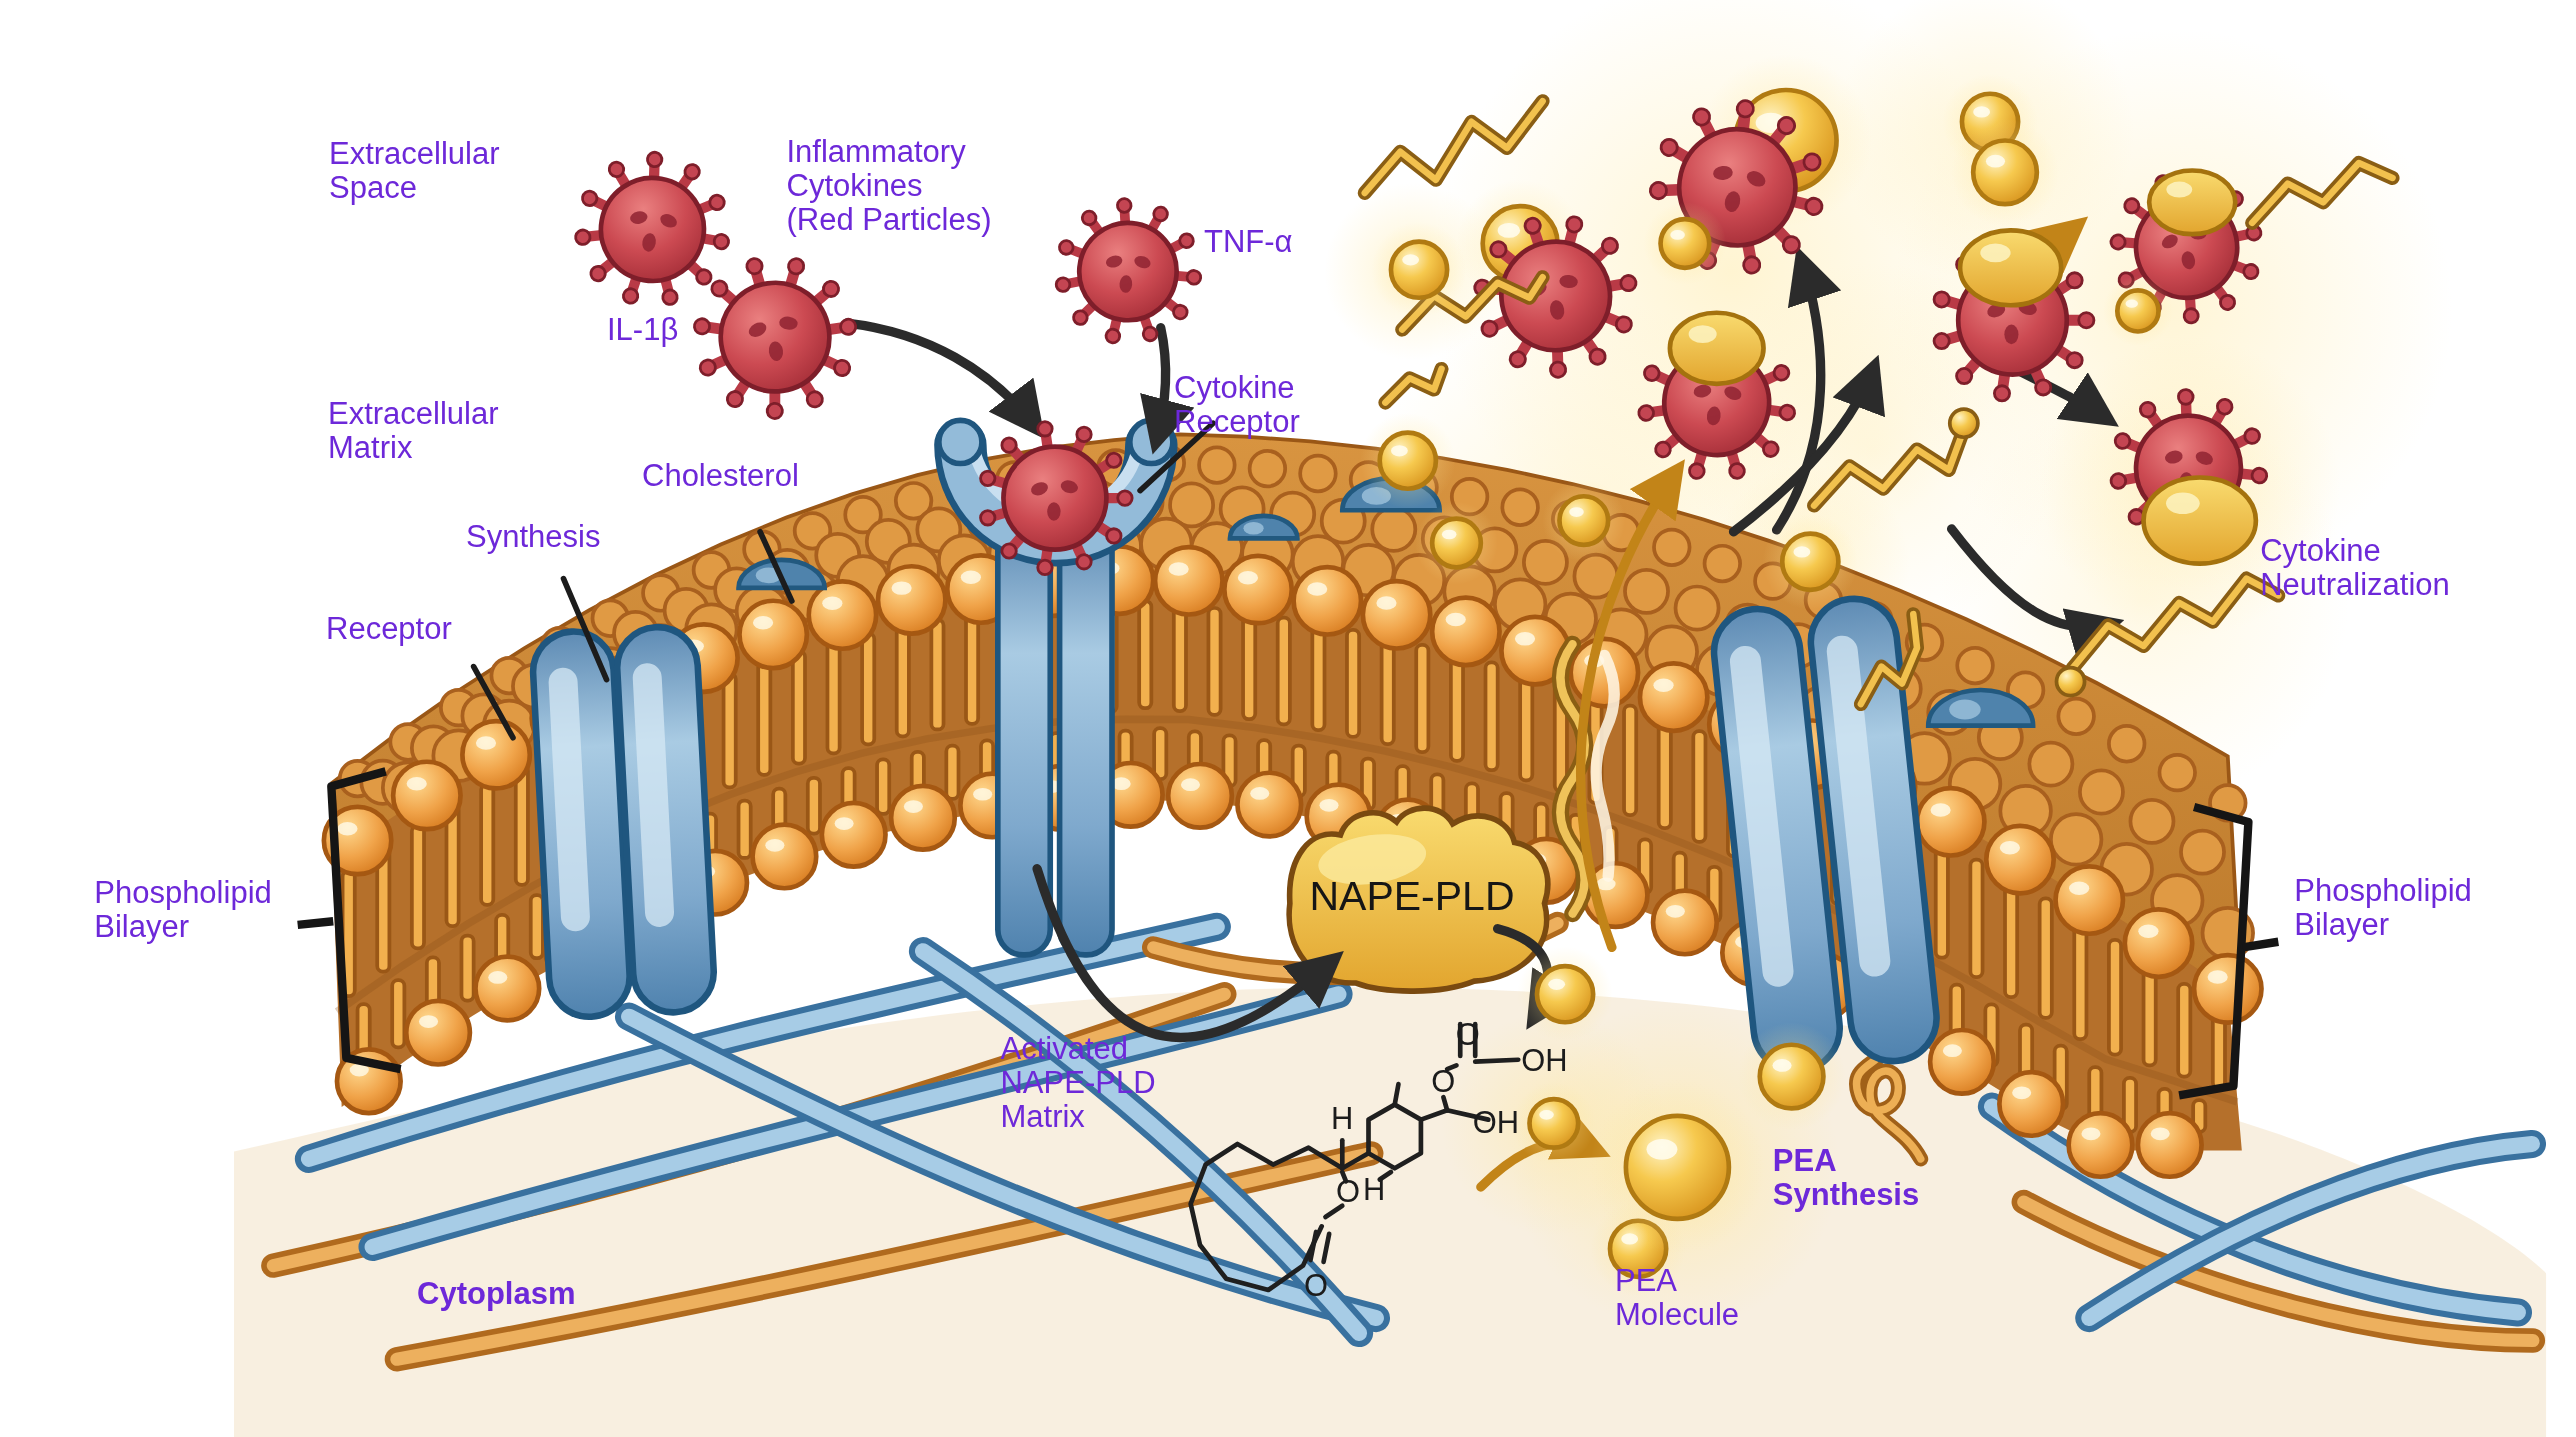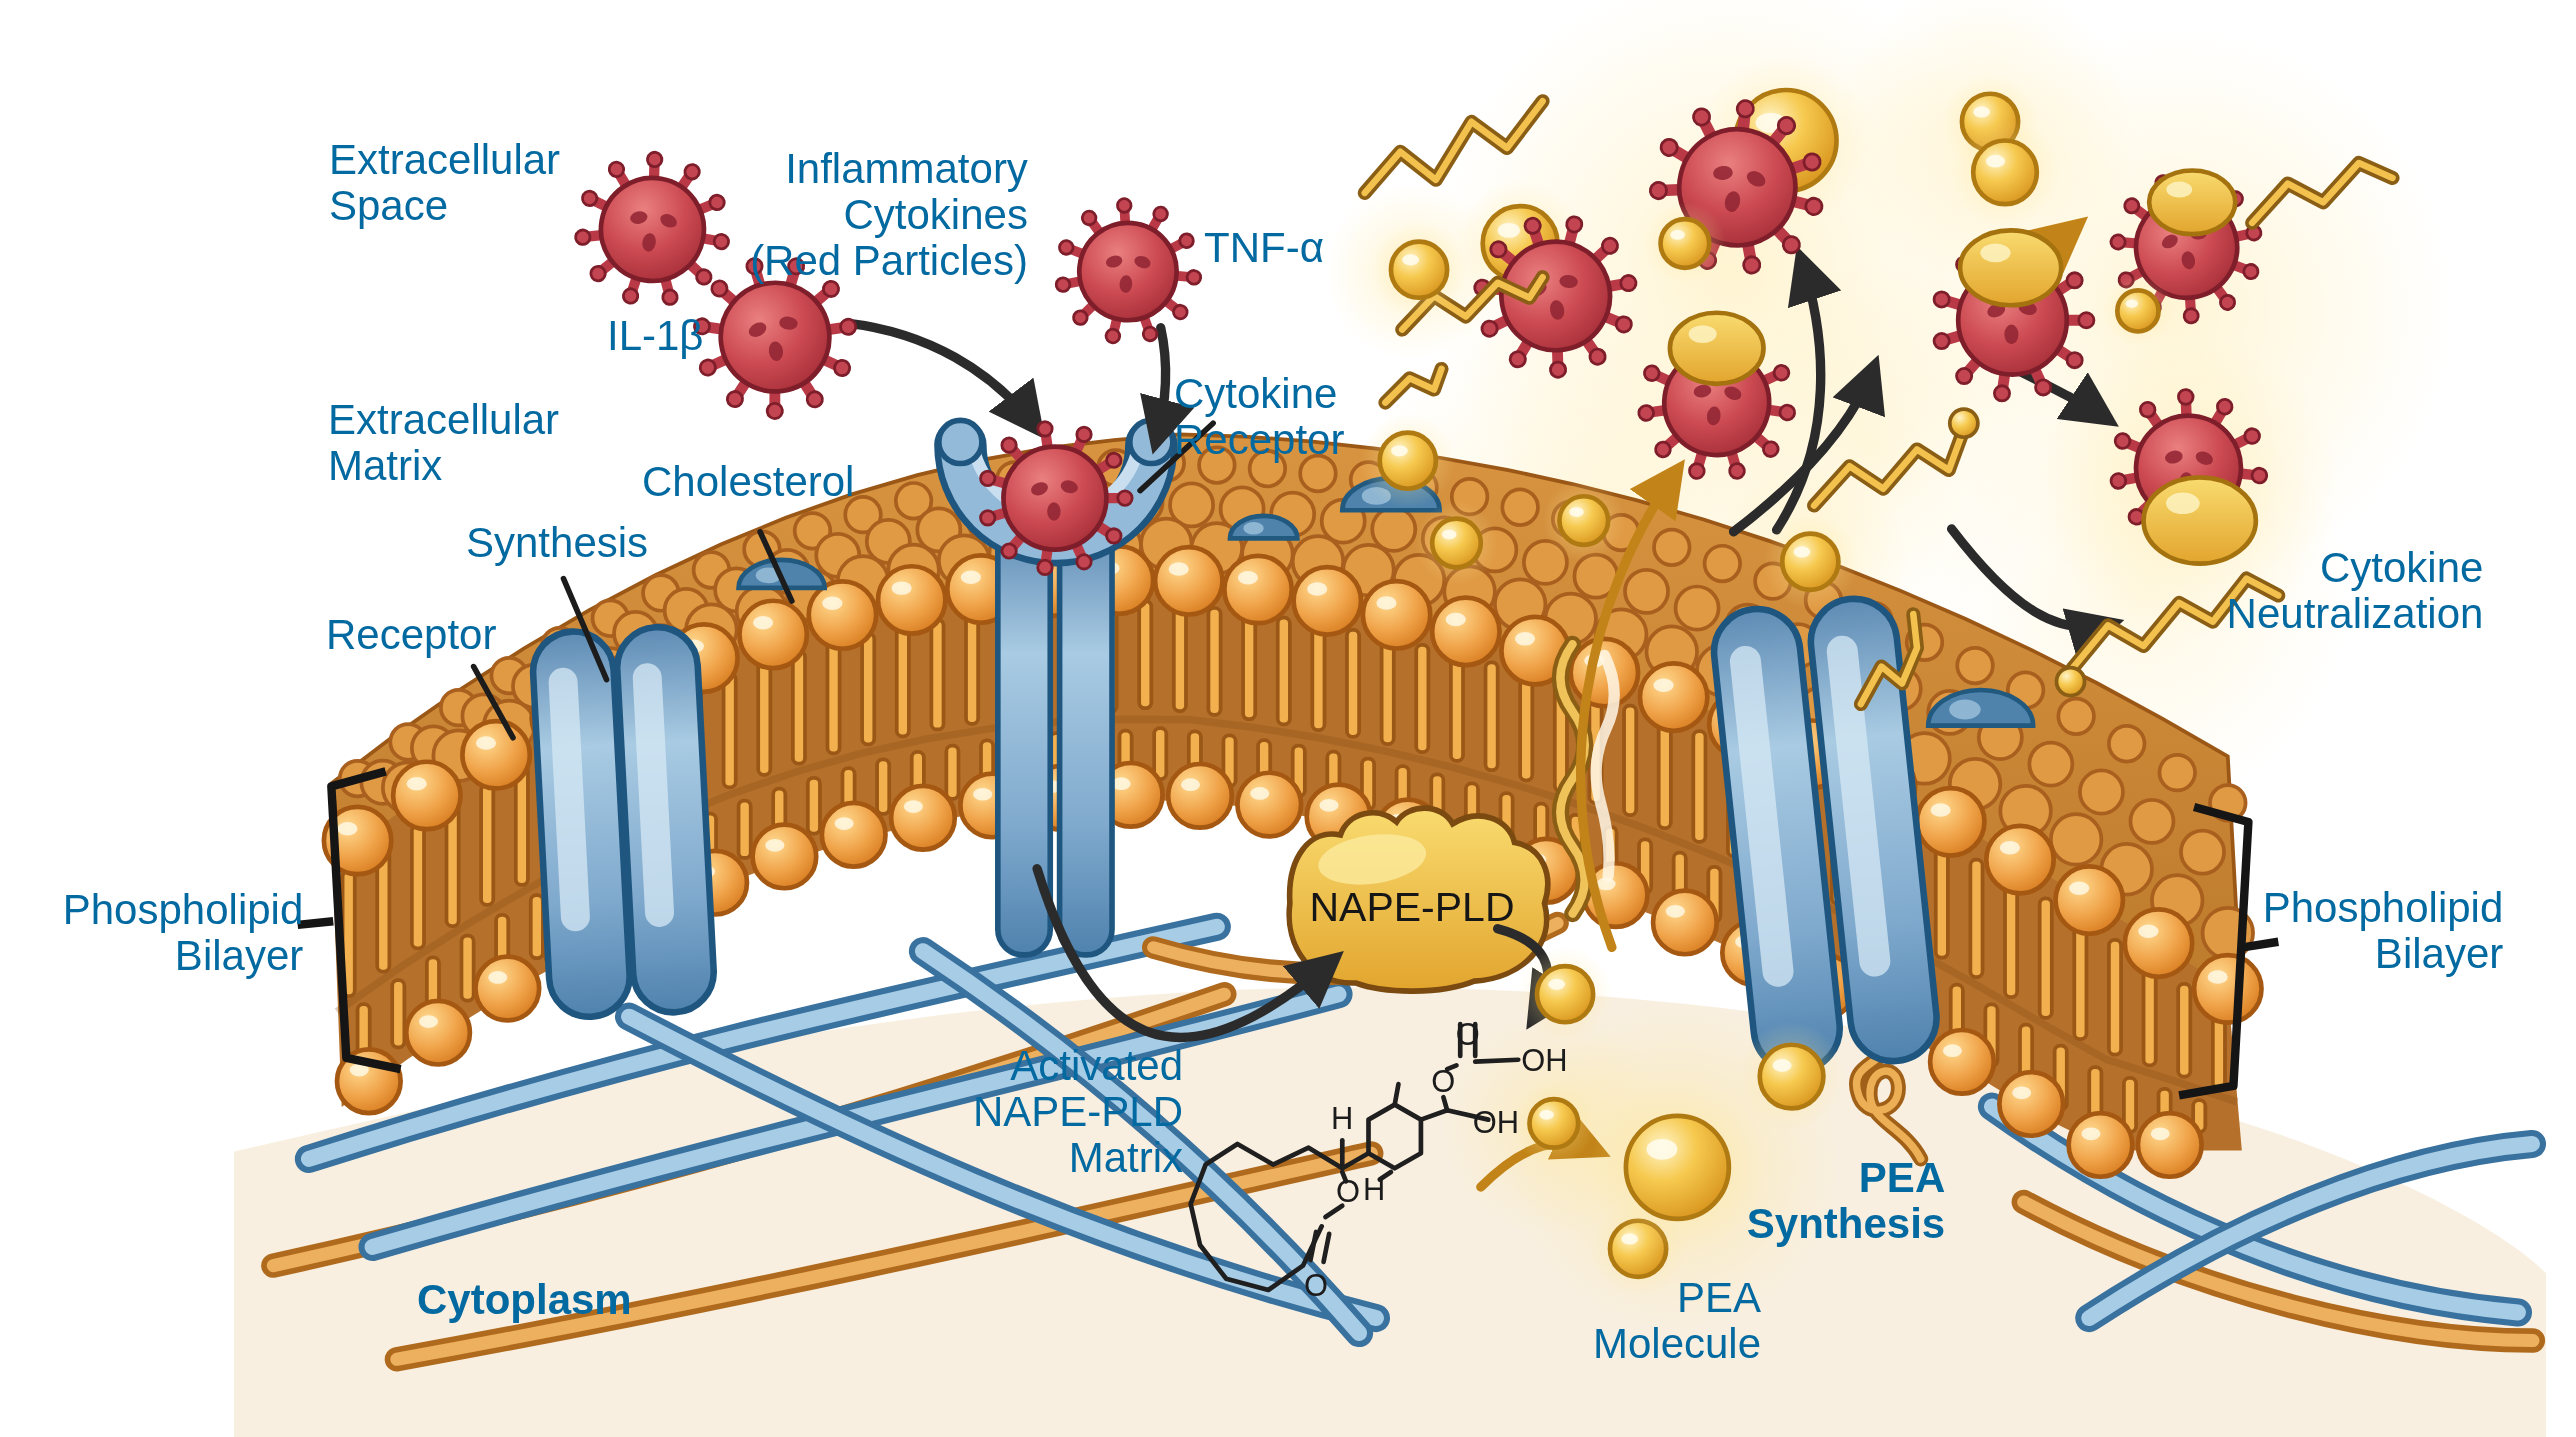--- a/index.html
+++ b/index.html
@@ -1,20 +1,20 @@
 <!DOCTYPE html>
 <html style="font-size:15px"><head>
 <meta charset="utf-8">
 <style>
   html,body{margin:0;padding:0;background:#fff;}
   body{width:2576px;height:1438px;overflow:hidden;}
   .stage{position:relative;width:2576px;height:1438px;background:#ffffff;font-family:"Liberation Sans",sans-serif;}
   #art{position:absolute;left:0;top:0;width:2576px;height:1438px;}
-  .lbl{position:absolute;font-size:42px;line-height:1.1;color:#0369a1;white-space:pre-line;letter-spacing:0px;}
-  .c{text-align:right;transform:translateX(-50%);margin-top:11px;}
+  .lbl{position:absolute;font-size:31px;line-height:1.1;color:#6d28d9;white-space:pre-line;letter-spacing:0px;}
+  .c{text-align:left;transform:translateX(-50%);}
   .b{font-weight:700;}
   .atom{font-family:"Liberation Sans",sans-serif;font-size:33px;fill:#1c1c1c;}
 </style>
 </head>
 <body>
 
 <div class="stage">
 <svg id="art" viewBox="0 0 2752 1536">
   <defs>
     <radialGradient id="radGold" cx="35%" cy="30%" r="75%">

